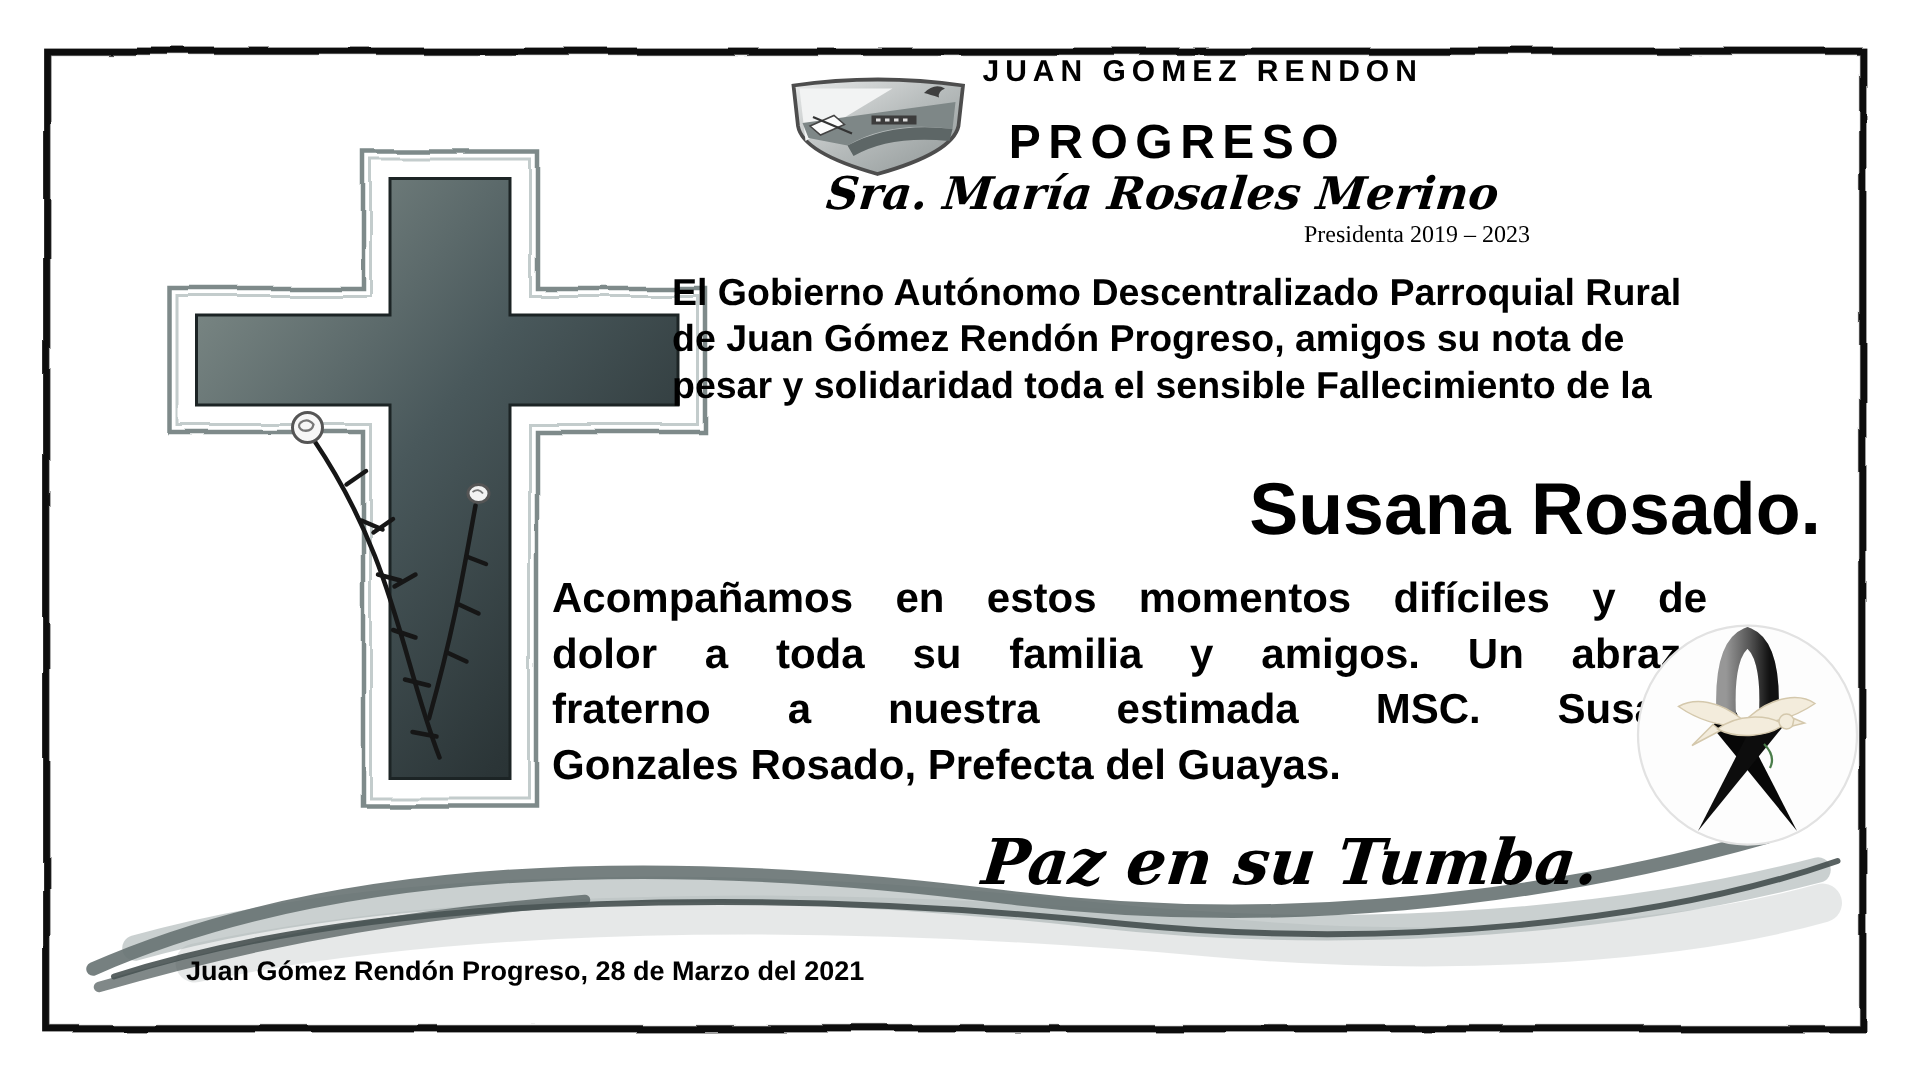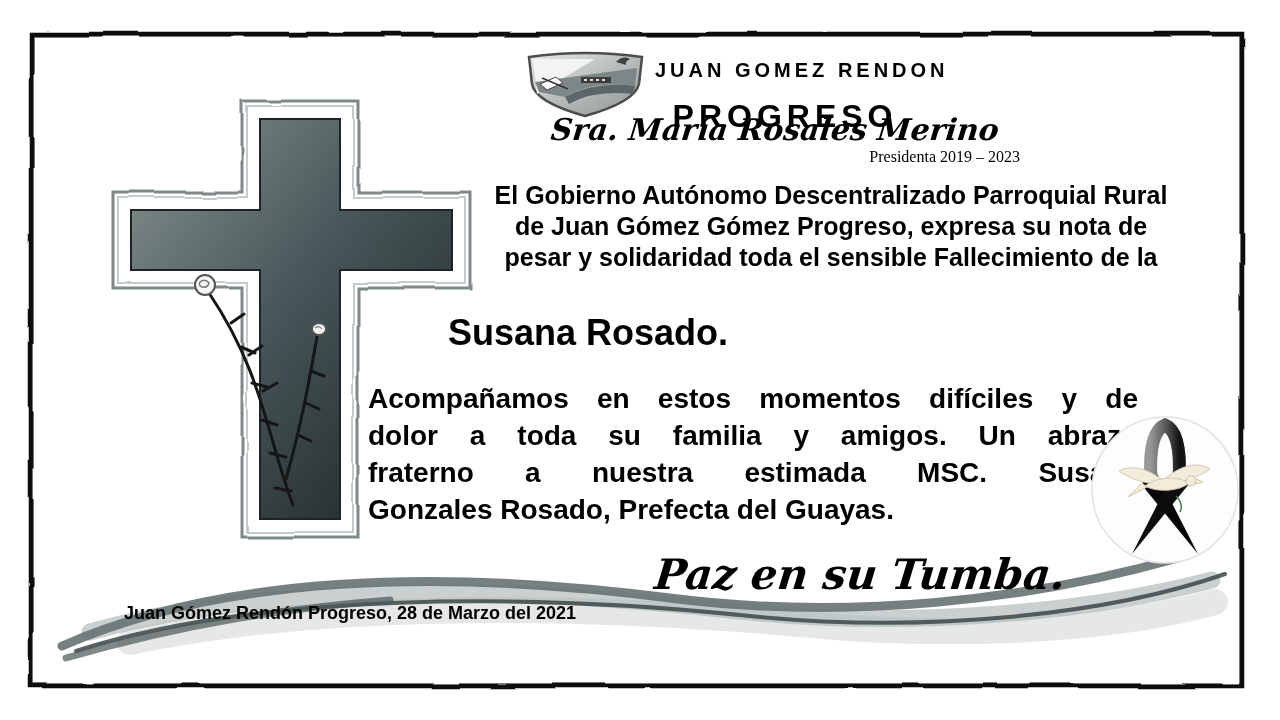--- a/index.html
+++ b/index.html
@@ -6,58 +6,58 @@
   body{
     width:1280px;height:720px;position:relative;overflow:hidden;
     background:#ffffff;
     font-family:"Liberation Sans",sans-serif;
     color:#000;
   }
   .abs{position:absolute;}
 
   
   .org-title{
-    left:655px;top:60px;width:260px;text-align:center;line-height:1;
+    left:655px;top:38px;width:260px;text-align:center;line-height:1;
   }
   .org-line1{font-size:20px;font-weight:bold;letter-spacing:4px;white-space:nowrap;}
   .org-line2{font-size:32px;font-weight:bold;letter-spacing:5px;margin-top:20px;white-space:nowrap;}
   .org-line3{font-size:19px;font-weight:bold;letter-spacing:4px;margin-top:3px;white-space:nowrap;}
   .president-name{
     left:530px;top:112px;width:490px;text-align:center;
     font-family:"DejaVu Serif",serif;font-style:italic;font-weight:bold;
     font-size:30px;transform:skewX(-6deg);white-space:nowrap;
   }
   .president-term{
     left:530px;top:148px;width:490px;text-align:right;
     font-family:"Liberation Serif",serif;font-size:16px;white-space:nowrap;
   }
 
   
   .intro{
     left:448px;top:180px;width:766px;
     font-size:25px;font-weight:bold;line-height:31px;
   }
-  .intro div{text-align:center;white-space:nowrap;}
+  .intro div{text-align:left;white-space:nowrap;}
   .deceased-name{
-    left:448px;top:312px;width:766px;text-align:left;
-    font-size:36px;font-weight:bold;white-space:nowrap;
+    left:448px;top:312px;width:766px;text-align:right;
+    font-size:49px;font-weight:bold;white-space:nowrap;
   }
   .condolence{
     left:356px;top:380px;width:782px;
     font-size:28px;font-weight:bold;line-height:37px;
   }
   .condolence div{text-align:justify;text-align-last:justify;padding-left:12px;}
   .condolence div:last-child{text-align-last:left;}
   .farewell{
     left:655px;top:550px;width:410px;text-align:center;
     font-family:"DejaVu Serif",serif;font-style:italic;font-weight:bold;
     font-size:42px;transform:skewX(-6deg);white-space:nowrap;z-index:6;
   }
   .dateline{
-    left:124px;top:603px;font-size:18px;font-weight:bold;white-space:nowrap;z-index:7;
+    left:124px;top:637px;font-size:18px;font-weight:bold;white-space:nowrap;z-index:7;
   }
 
   
   .border-svg{left:0;top:0;z-index:1;}
   .crest-svg{left:523px;top:50px;z-index:2;}
   .cross-svg{left:55px;top:95px;z-index:2;}
   .swoosh-svg{left:30px;top:530px;z-index:4;}
   .ribbon-svg{left:1090px;top:412px;z-index:5;}
   .text-layer{z-index:3;}
 </style>
@@ -135,21 +135,21 @@
 
 <div class="abs text-layer org-title">
   <div class="org-line1">JUAN GOMEZ RENDON</div>
   <div class="org-line2">PROGRESO</div>
 </div>
 <div class="abs text-layer president-name">Sra. María Rosales Merino</div>
 <div class="abs text-layer president-term">Presidenta 2019 – 2023</div>
 
 <div class="abs text-layer intro">
     <div>El Gobierno Autónomo Descentralizado Parroquial Rural</div>
-    <div>de Juan Gómez Gómez Progreso, expresa su nota de</div>
+    <div>de Juan Gómez Rendón Progreso, amigos su nota de</div>
     <div>pesar y solidaridad toda el sensible Fallecimiento de la</div>
   </div>
 <div class="abs text-layer deceased-name">Susana Rosado.</div>
 <div class="abs text-layer condolence">
     <div>Acompañamos en estos momentos difíciles y de</div>
     <div>dolor a toda su familia y amigos. Un abrazo</div>
     <div>fraterno a nuestra estimada MSC. Susana</div>
     <div>Gonzales Rosado, Prefecta del Guayas.</div>
   </div>
 <div class="abs farewell">Paz en su Tumba.</div>

